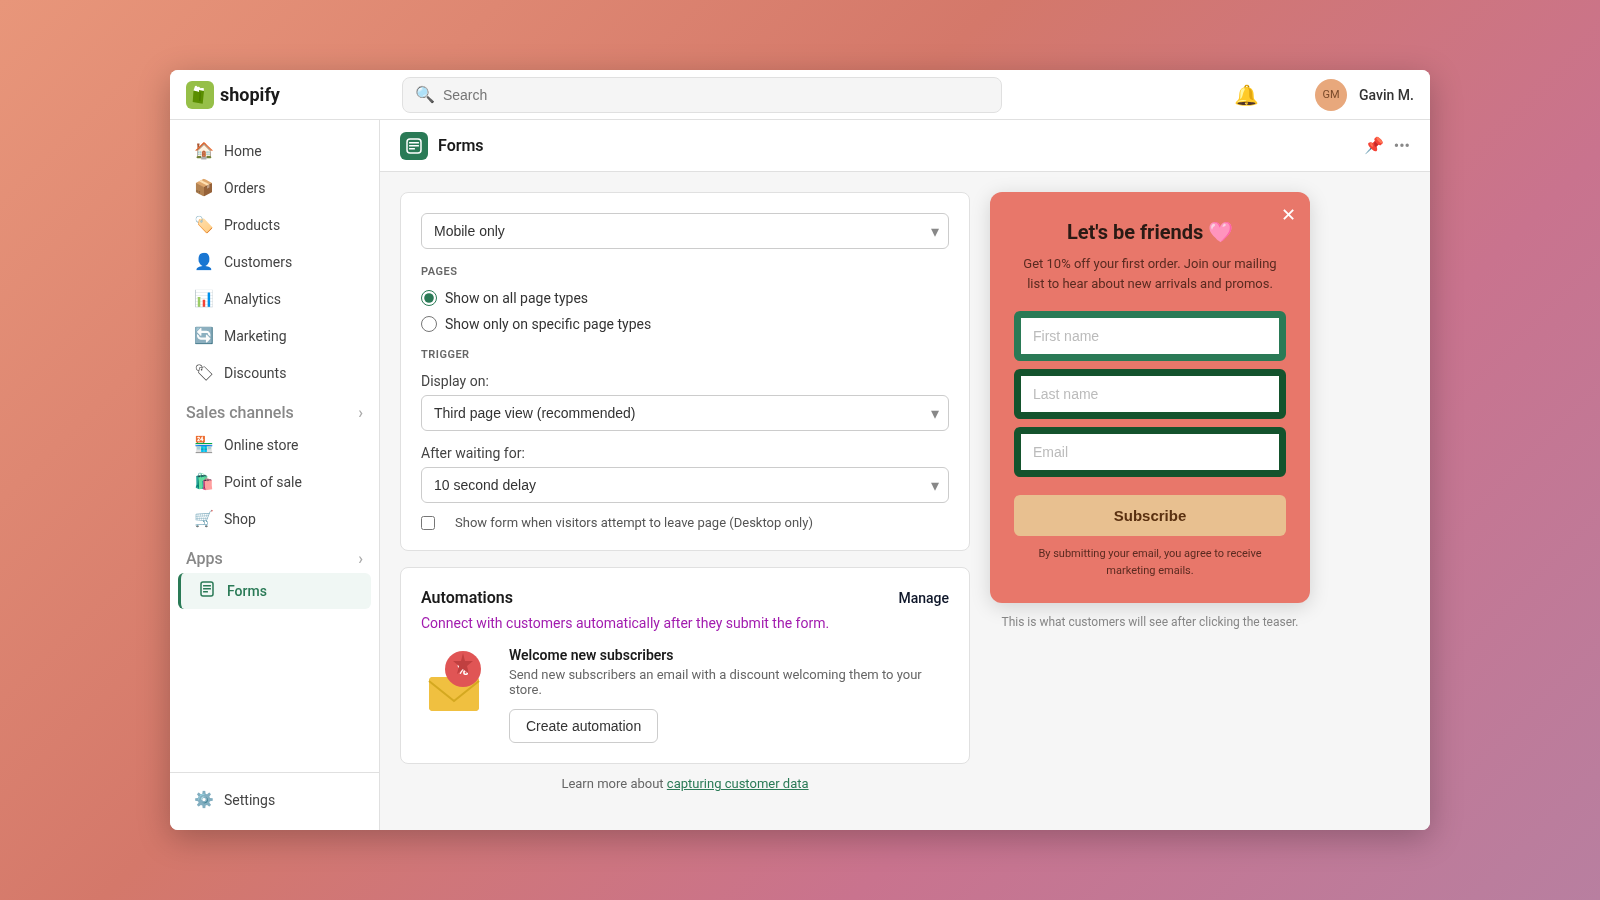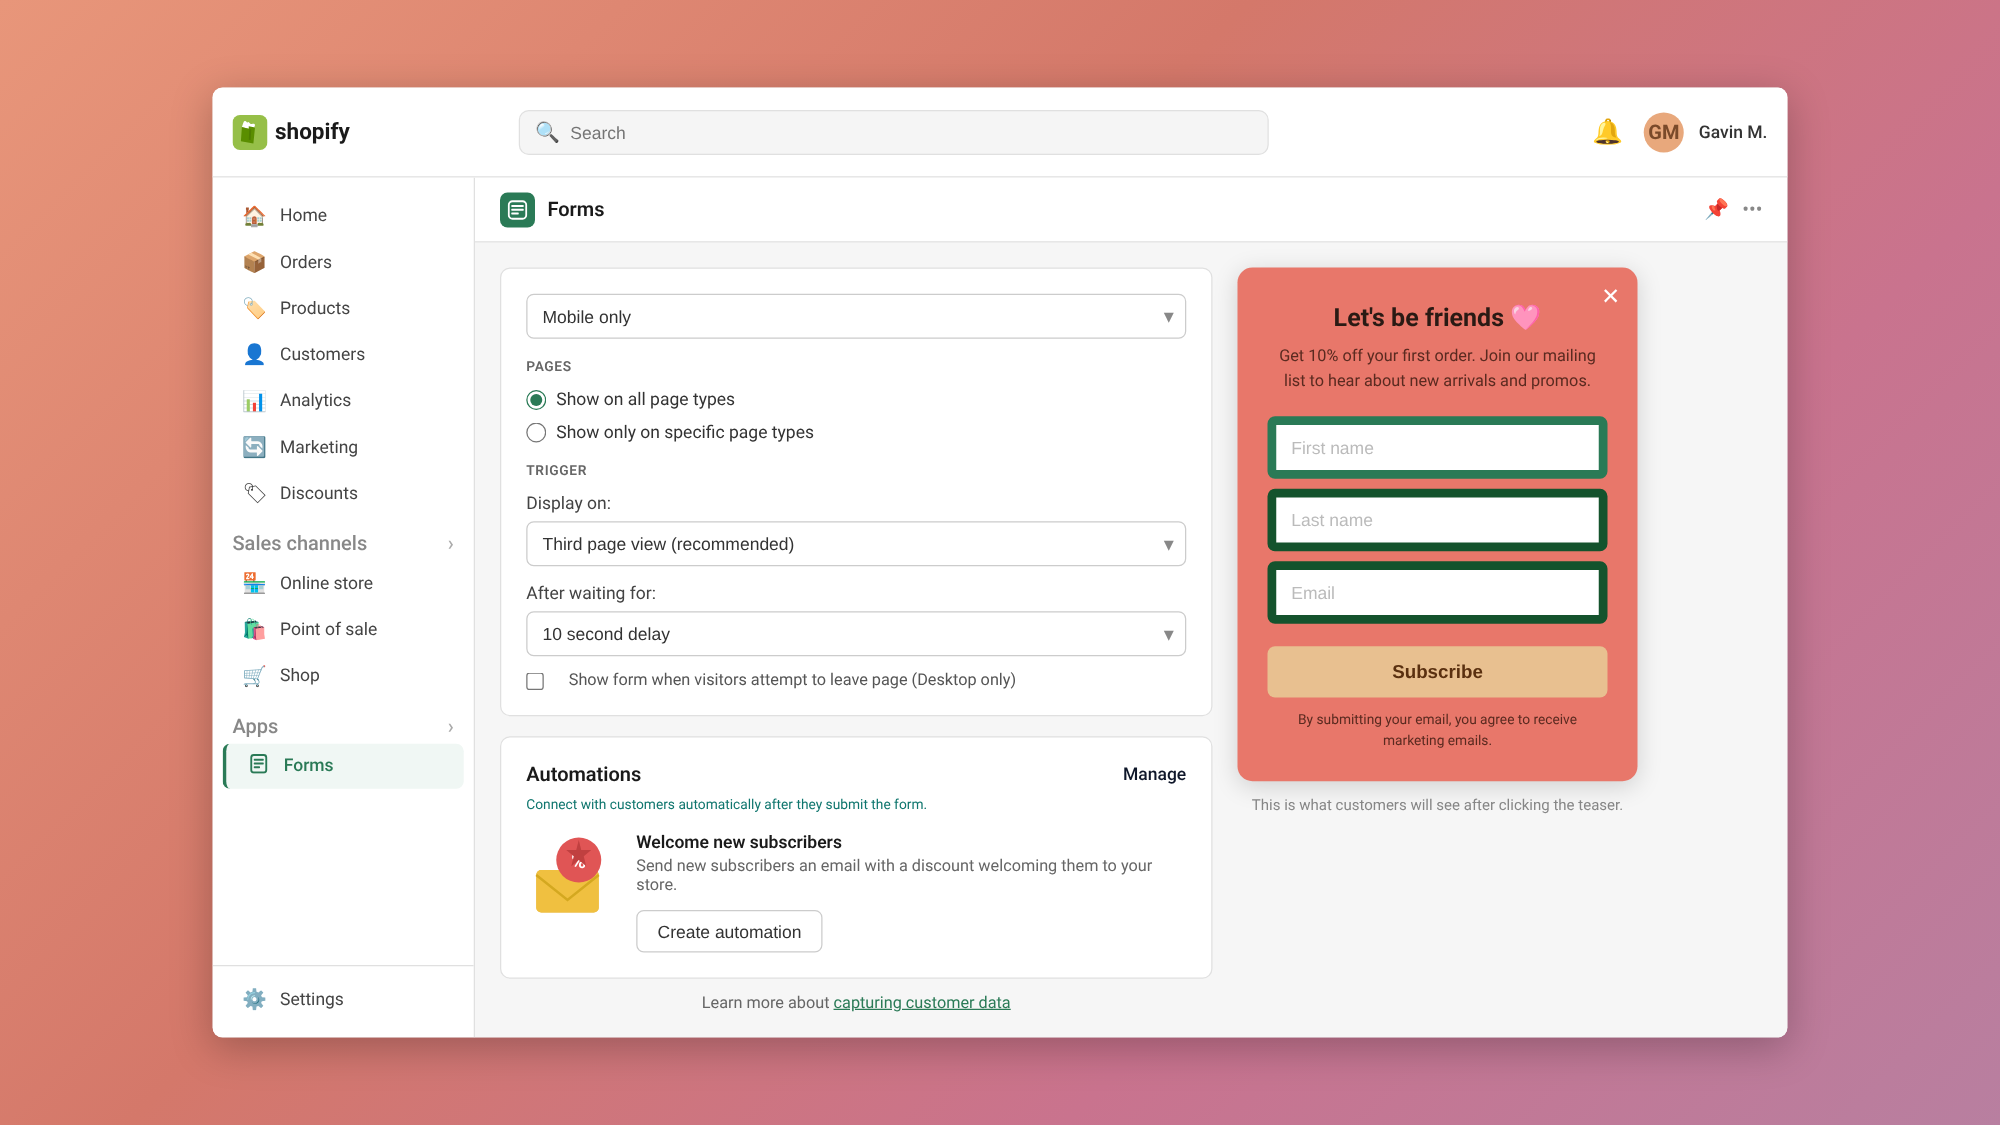--- a/index.html
+++ b/index.html
@@ -16,21 +16,21 @@
       height: 760px;
       background: #f1f1f1;
       border-radius: 8px;
       overflow: hidden;
       display: flex;
       flex-direction: column;
       box-shadow: 0 8px 32px rgba(0,0,0,0.25);
     }
     
     .header {
-      height: 72px;
+      height: 50px;
       background: #fff;
       border-bottom: 1px solid #e0e0e0;
       display: flex;
       align-items: center;
       padding: 0 16px;
       gap: 16px;
       flex-shrink: 0;
       justify-content: flex-end;
     }
     .logo {
@@ -82,23 +82,24 @@
       padding: 4px;
     }
     .avatar {
       width: 32px;
       height: 32px;
       border-radius: 50%;
       background: #e8a87c;
       display: flex;
       align-items: center;
       justify-content: center;
-      font-size: 16px;
-      font-weight: 700;
+      font-size: 11px;
+      font-weight: 400;
       color: #7a4a2a;
+      margin-left: 40px;
     }
     .user-name {
       font-size: 14px;
       font-weight: 500;
       color: #333;
     }
     
     .body {
       display: flex;
       flex: 1;
@@ -276,22 +277,22 @@
       font-weight: 600;
       color: #1a1a1a;
     }
     .manage-link {
       color: #0f172a;
       font-size: 14px;
       text-decoration: none;
       font-weight: 500;
     }
     .automations-desc {
-      font-size: 11px;
-      color: #0f766e;
+      font-size: 14px;
+      color: #a21caf;
       margin-bottom: 16px;
     }
     .automation-item {
       display: flex;
       align-items: flex-start;
       gap: 16px;
     }
     .automation-img {
       width: 72px;
       height: 72px;

